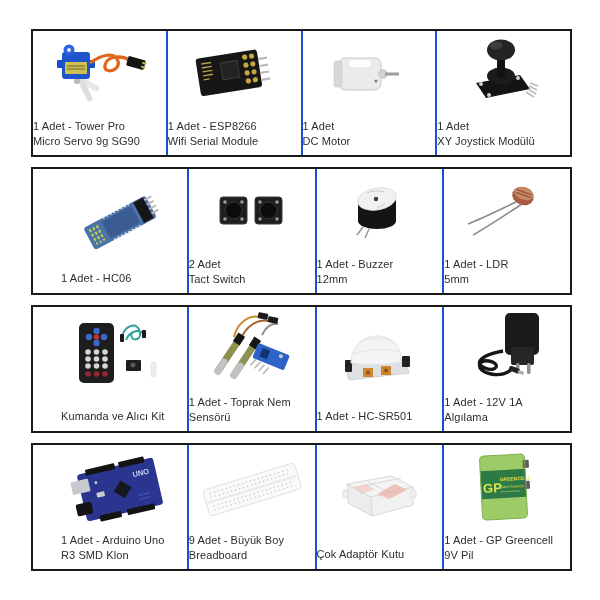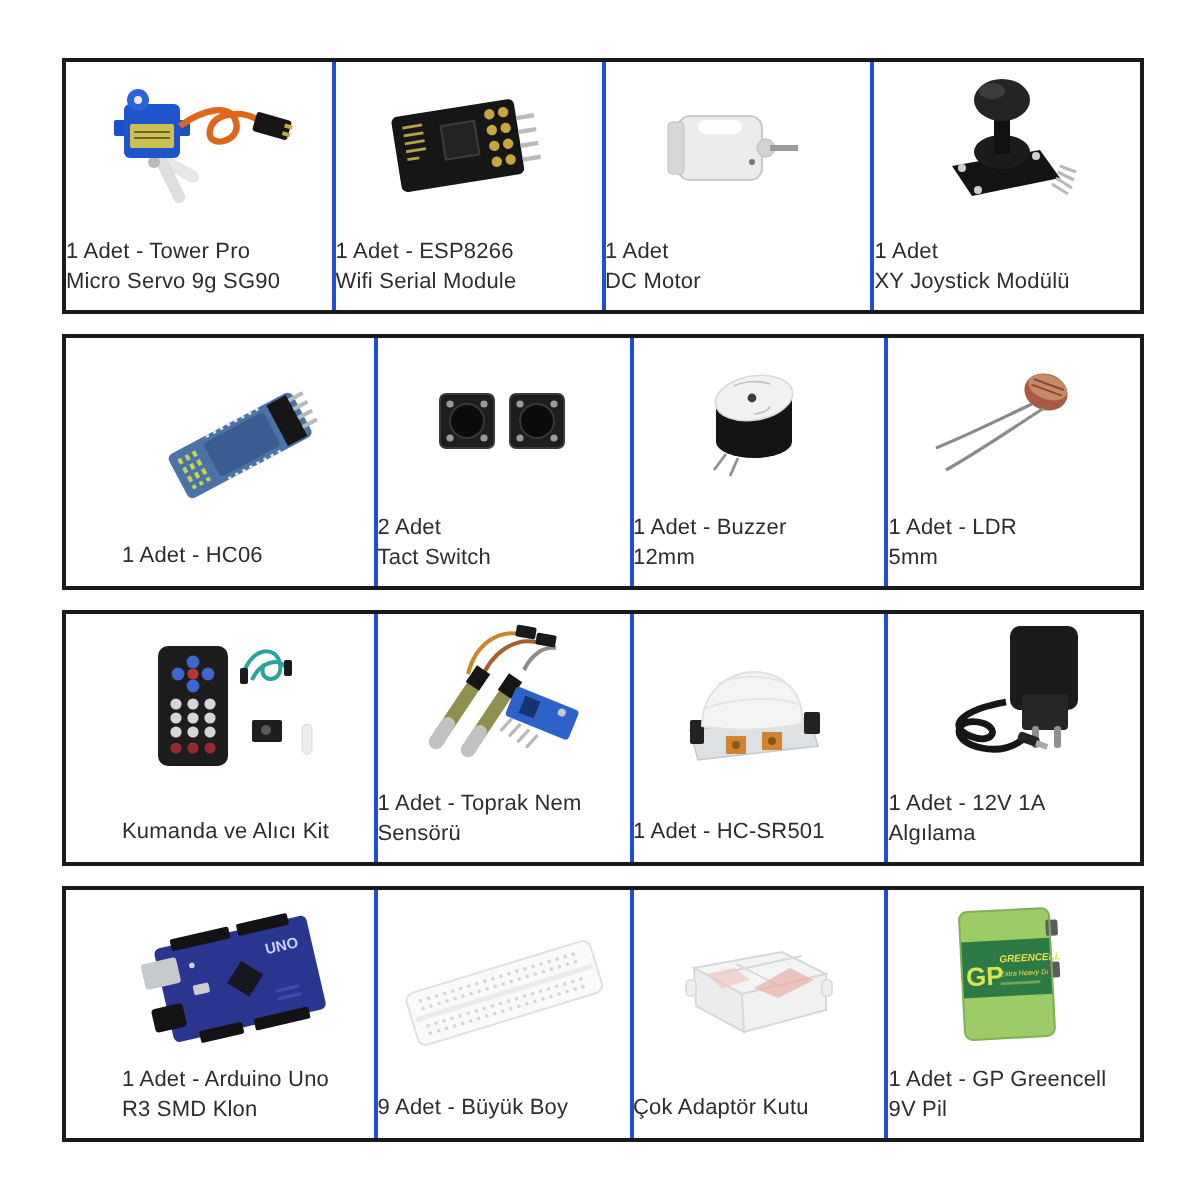--- a/index.html
+++ b/index.html
@@ -345,20 +345,21 @@
               <line x1="14" y1="44.5" x2="106" y2="44.5" stroke="#ebebeb" stroke-width="2.5"></line>
               <path d="M18 36 h84" stroke="#d4d4d4" stroke-width="1.6" stroke-dasharray="1.6 2.6"></path>
               <path d="M18 40 h84" stroke="#d4d4d4" stroke-width="1.6" stroke-dasharray="1.6 2.6"></path>
               <path d="M18 49 h84" stroke="#d4d4d4" stroke-width="1.6" stroke-dasharray="1.6 2.6"></path>
               <path d="M18 53 h84" stroke="#d4d4d4" stroke-width="1.6" stroke-dasharray="1.6 2.6"></path>
             </g>
           </svg>
         </div>
         <div class="label">
           <div>9 Adet - Büyük Boy</div>
+          <div>Breadboard</div>
         </div>
       </div>
 
       <div class="cell">
         <div class="img-area">
           <svg width="120" height="88" viewBox="0 0 120 88">
             <g stroke="#d8d8d8" stroke-width="1">
               <path d="M28 32 L72 24 L94 35 L52 45 Z" fill="#f4f4f4"></path>
               <path d="M28 32 L52 45 L53 64 L29 51 Z" fill="#ececec"></path>
               <path d="M52 45 L94 35 L94 53 L53 64 Z" fill="#f1f1f1"></path>

